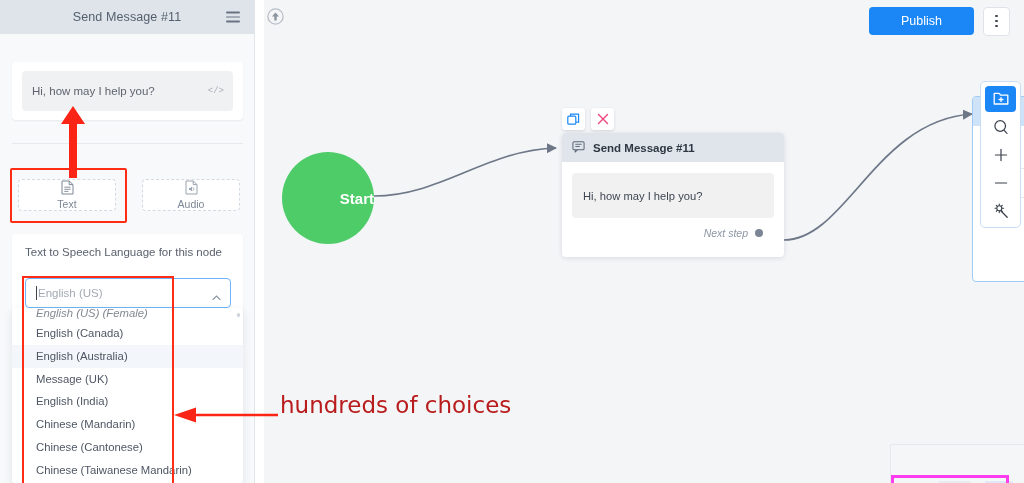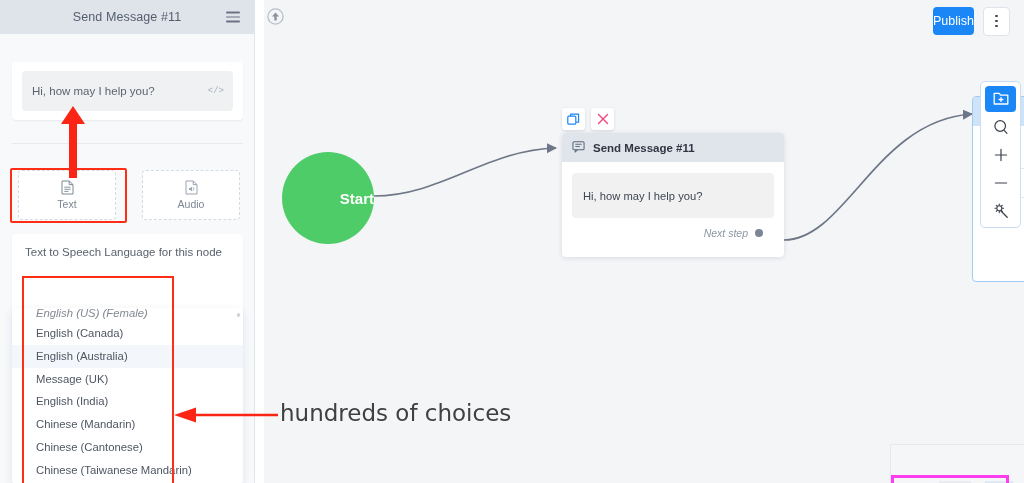--- a/index.html
+++ b/index.html
@@ -60,21 +60,21 @@
   
   #sidebar-divider {
     position: absolute; left: 12px; top: 143px; width: 231px;
     height: 1px; background: #e6e9ee;
   }
 
   
   #mode-tabs {
     position: absolute; left: 18px; top: 170px;
     width: 222px; height: 50px;
-    display: flex; gap: 26px;
+    display: flex; gap: 26px; align-items: center;
   }
   .mode-tab {
     flex: 1;
     background: #ffffff;
     border: 1px dashed #d3dae3;
     border-radius: 4px;
     display: flex; flex-direction: column;
     align-items: center; justify-content: center;
     gap: 3px; cursor: pointer;
   }
@@ -153,22 +153,22 @@
     position: absolute; left: 22px; top: 276px;
     width: 152px; height: 207px;
     border: 2.5px solid #ff2d16;
     border-bottom: none;
     pointer-events: none;
   }
 
   
   #choices-arrow { position: absolute; left: 172px; top: 404px; width: 106px; height: 22px; pointer-events: none; }
   #choices-text {
-    position: absolute; left: 280px; top: 400px;
-    font-size: 23px; color: #404040;
+    position: absolute; left: 280px; top: 392px;
+    font-size: 23px; color: #b91c1c;
     font-family: "DejaVu Sans", sans-serif;
     white-space: nowrap;
   }
 
   
   #canvas {
     position: absolute; left: 256px; top: 0;
     width: 768px; height: 483px;
     background: #f4f5f7;
   }
@@ -185,21 +185,21 @@
   
   #top-right-bar {
     position: absolute; right: 10px; top: 0;
     height: 42px; display: flex; align-items: center; gap: 9px;
     background: #f4f5f7; padding: 0 4px;
   }
   #publish-button {
     background: #1b87f7; color: #ffffff;
     font-size: 12.5px;
     border: none; border-radius: 4px;
-    padding: 7px 0; cursor: pointer;
+    padding: 7px 32px; cursor: pointer;
   }
   #more-button {
     width: 27px; height: 29px;
     background: #ffffff; border: 1px solid #dfe3e9; border-radius: 4px;
     display: flex; flex-direction: column; align-items: center; justify-content: center;
     gap: 2.5px; cursor: pointer;
   }
   #more-button i { width: 2.6px; height: 2.6px; background: #41464f; border-radius: 50%; display: block; }
 
   
@@ -476,20 +476,29 @@
     </div>
     <div id="text-tab-highlight"></div>
 
     <svg id="arrow-to-message" viewBox="0 0 54 74">
       <path d="M23 74 L23 20 L15 20 L27 2 L39 20 L31 20 L31 74 Z" fill="#fb2516"></path>
     </svg>
 
     <div id="tts-card"></div>
     <div id="tts-label">Text to Speech Language for this node</div>
 
+    <div id="lang-select">
+      <span id="lang-select-caret"></span>
+      <span id="lang-select-value">English (US)</span>
+      <span id="chevron-up-icon">
+        <svg width="9" height="9" viewBox="0 0 9 9">
+          <path d="M1 6 L4.5 2.6 L8 6" fill="none" stroke="#8d95a1" stroke-width="1.1" stroke-linecap="round"></path>
+        </svg>
+      </span>
+    </div>
 
     <div id="lang-dropdown">
       <div id="dropdown-scrollbar"></div>
       <div class="lang-option cut">English (US) (Female)</div>
       <div class="lang-option">English (Canada)</div>
       <div class="lang-option hl">English (Australia)</div>
       <div class="lang-option">Message (UK)</div>
       <div class="lang-option">English (India)</div>
       <div class="lang-option">Chinese (Mandarin)</div>
       <div class="lang-option">Chinese (Cantonese)</div>

